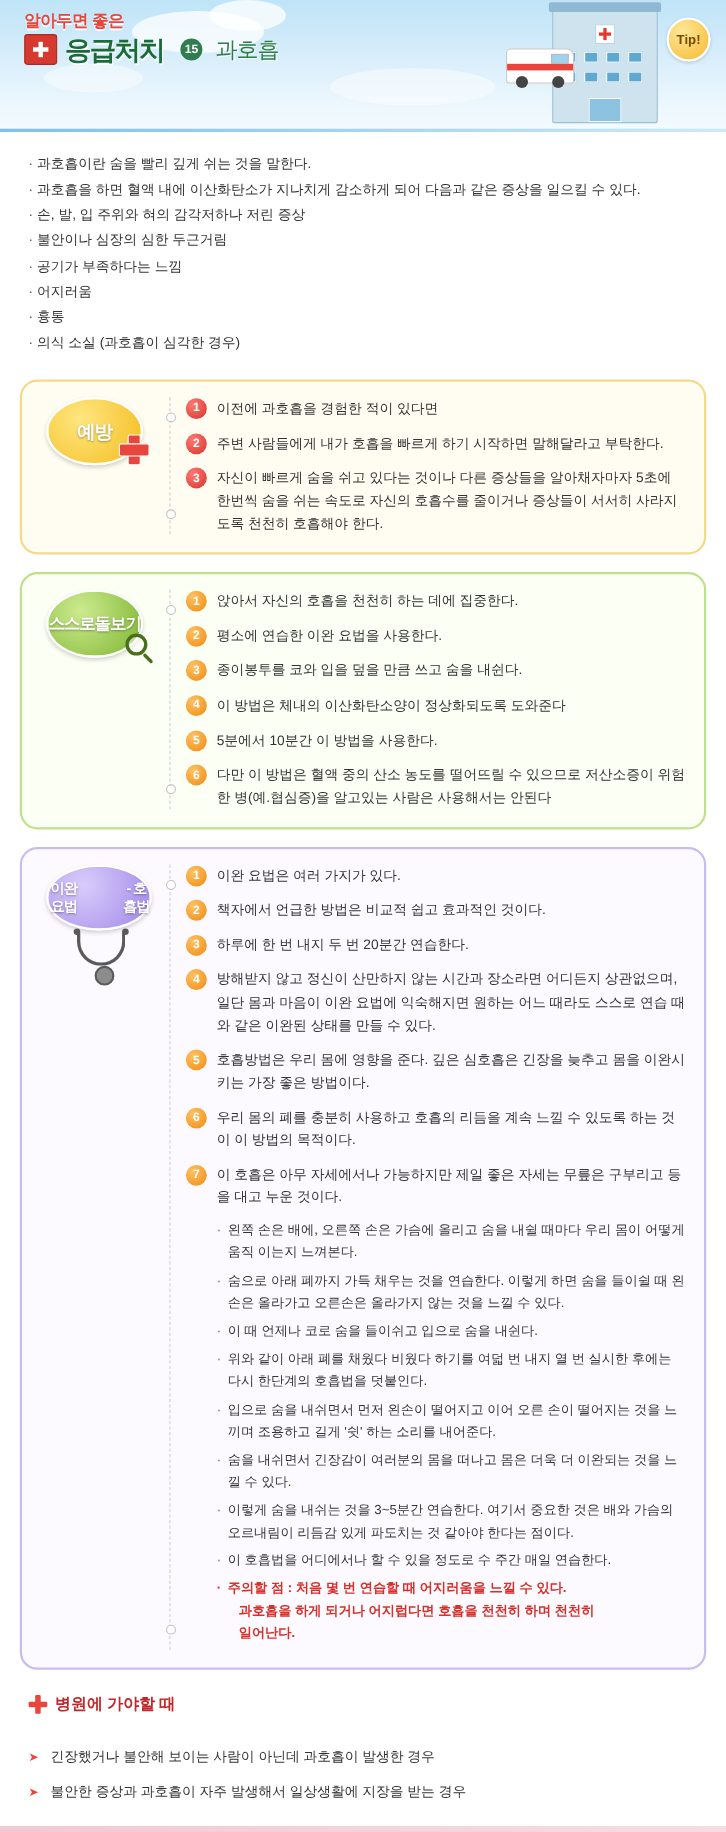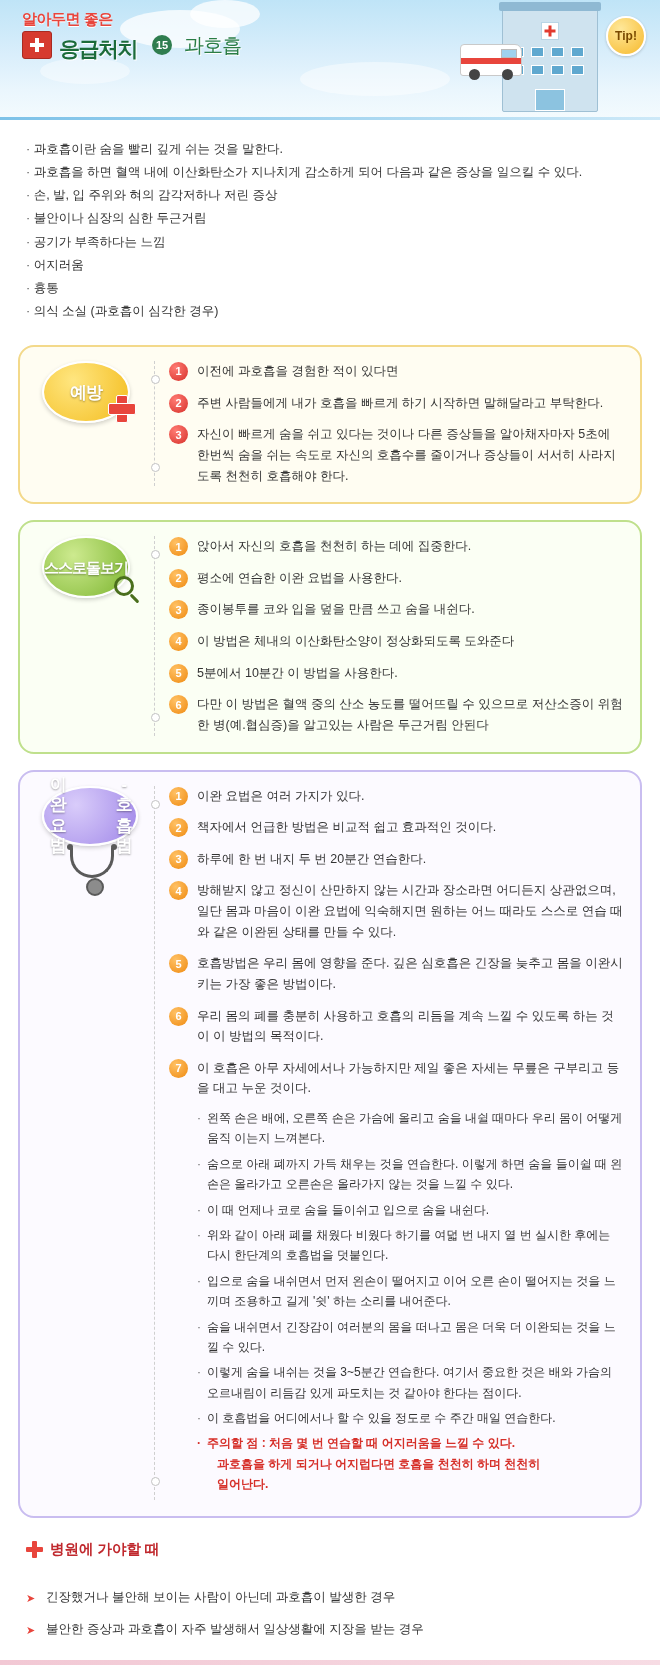--- a/index.html
+++ b/index.html
@@ -68,21 +68,21 @@
   }
   .kit-icon:after {
     content: "";
     position: absolute;
     left: 50%; top: 50%;
     width: 4px; height: 14px;
     background: #fff;
     transform: translate(-50%,-50%);
   }
   .title-big {
-    font-size: 21px;
+    font-size: 24px;
     font-weight: bold;
     color: #1b6b3a;
     letter-spacing: -1.5px;
     line-height: 1;
     text-shadow: 1px 1px 0 #fff;
   }
   .badge-num {
     display: inline-flex;
     align-items: center;
     justify-content: center;
@@ -243,21 +243,21 @@
     line-height: 1.15;
     text-align: center;
     font-size: 15px;
   }
   .badge-purple {
     background: radial-gradient(circle at 35% 30%, #d9ccfa, #9f86e8);
     border: 2px solid #fff;
     box-shadow: 0 2px 4px rgba(0,0,0,.18);
     line-height: 1.2;
     text-align: center;
-    font-size: 17px;
+    font-size: 13px;
     width: 96px; height: 60px; gap: 20px;
   }
   .mini-cross {
     position: absolute;
     left: 72px; top: 34px;
     width: 26px; height: 26px;
   }
   .mini-cross:before,.mini-cross:after{
     content:""; position:absolute; background:#e8453c; border:1px solid #fff;
   }
@@ -496,21 +496,21 @@
         <div class="item">
           <div class="num num-orange">4</div>
           <div class="item-text">이 방법은 체내의 이산화탄소양이 정상화되도록 도와준다</div>
         </div>
         <div class="item">
           <div class="num num-orange">5</div>
           <div class="item-text">5분에서 10분간 이 방법을 사용한다.</div>
         </div>
         <div class="item">
           <div class="num num-orange">6</div>
-          <div class="item-text">다만 이 방법은 혈액 중의 산소 농도를 떨어뜨릴 수 있으므로 저산소증이 위험한 병(예.협심증)을 알고있는 사람은 두근거림 안된다</div>
+          <div class="item-text">다만 이 방법은 혈액 중의 산소 농도를 떨어뜨릴 수 있으므로 저산소증이 위험한 병(예.협심증)을 알고있는 사람은 사용해서는 안된다</div>
         </div>
       </div>
     </div>
   </div>
 
   <div class="section sec-relax">
     <div class="sec-body">
       <div class="sec-label-col">
         <div class="badge-circle badge-purple">
           <span>이완요법</span>

